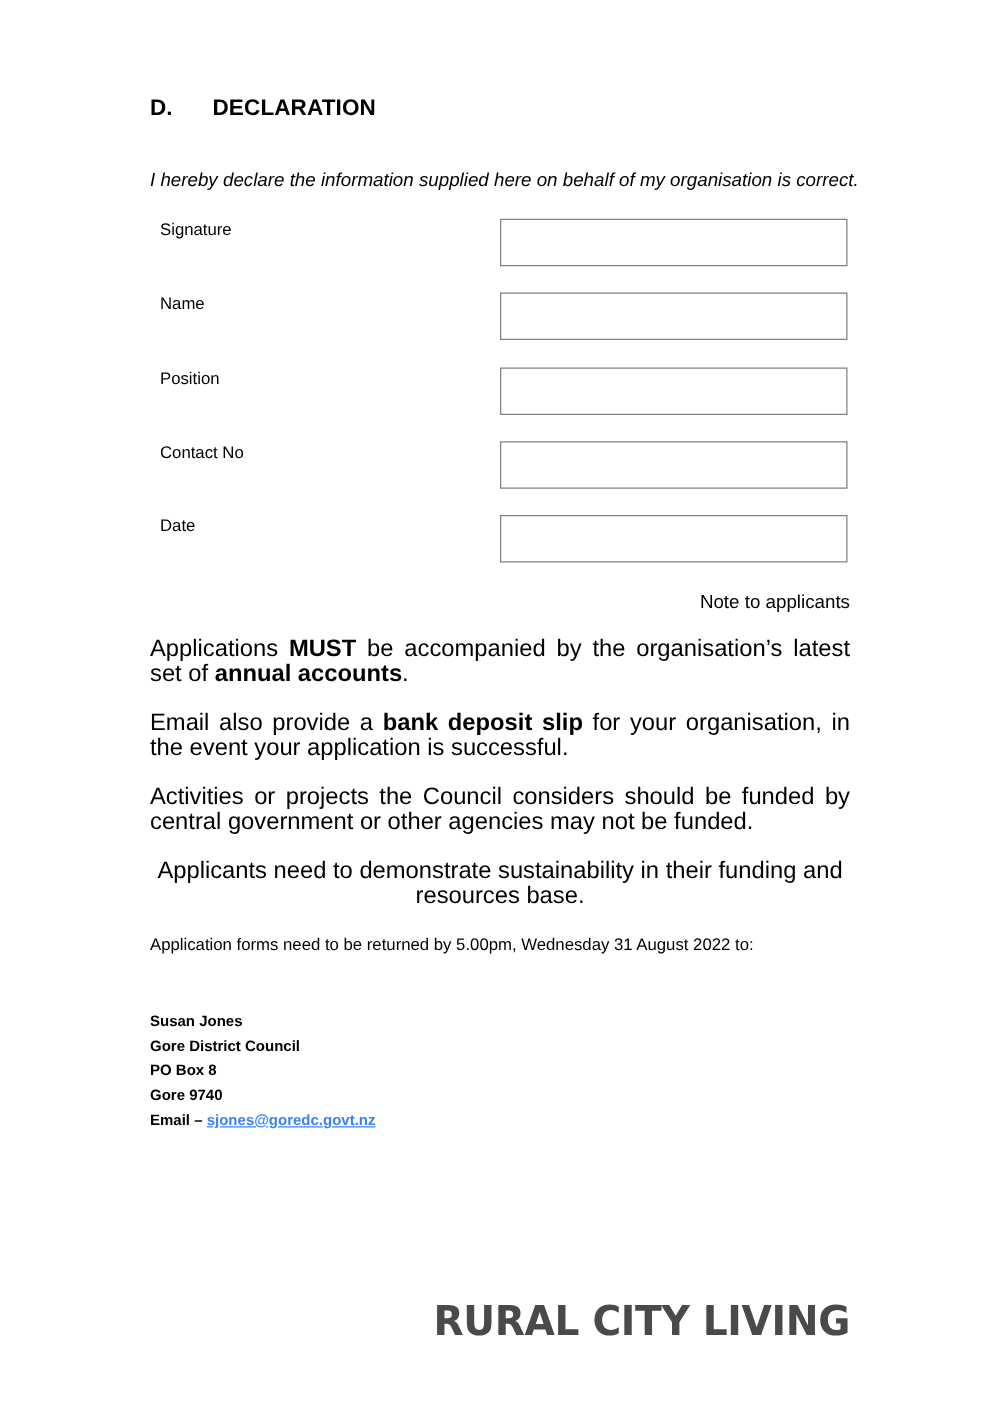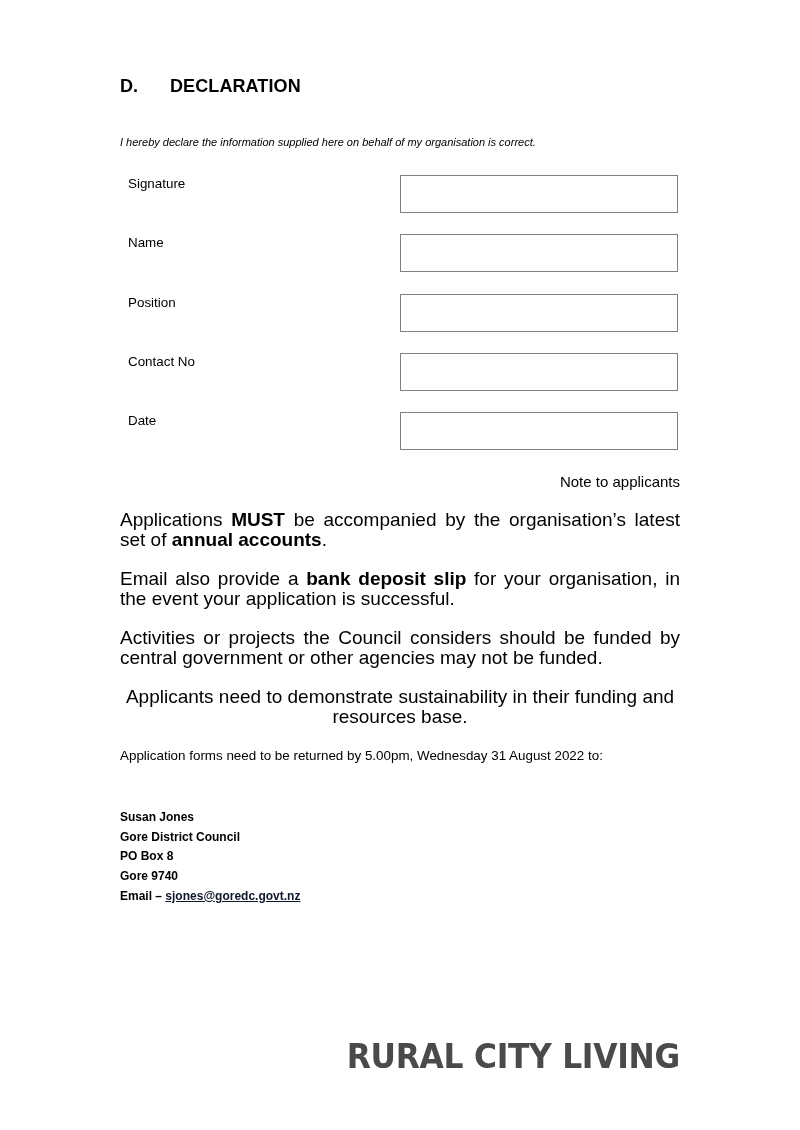--- a/index.html
+++ b/index.html
@@ -37,21 +37,21 @@
     display: inline-block;
     width: 50px;
   }
 
   
   .declare-line {
     position: absolute;
     top: 136px;
     left: 0;
     width: 100%;
-    font-size: 11px;
+    font-size: 15px;
     font-style: italic;
     white-space: nowrap;
   }
 
   
   .form-area {
     position: absolute;
     top: 168px;
     left: 0;
     width: 560px;
@@ -115,21 +115,21 @@
   .contact {
     position: absolute;
     top: 808px;
     left: 0;
     width: 560px;
     font-size: 12px;
     font-weight: bold;
     line-height: 19.7px;
   }
   .contact .email-link {
-    color: #0f172a;
+    color: #3b82f6;
     text-decoration: underline;
     font-weight: bold;
   }
 
   
   .footer-logo {
     position: absolute;
     top: 1037px;
     left: 0;
     width: 560px;

